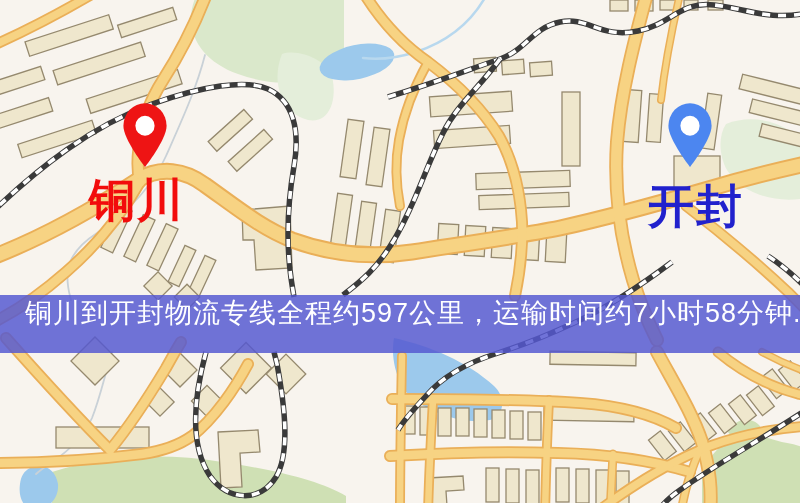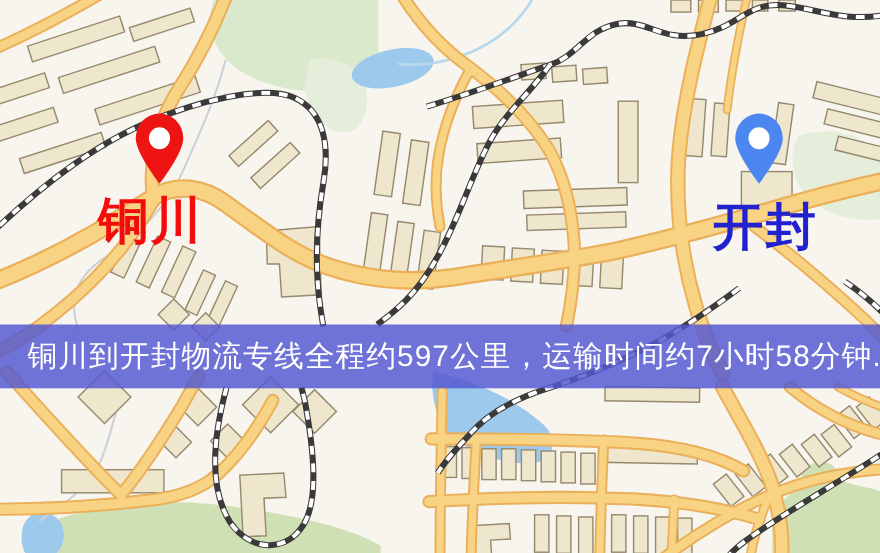--- a/index.html
+++ b/index.html
@@ -20,21 +20,21 @@
   .rc{fill:none;stroke:#eaaf58;stroke-linecap:round;stroke-linejoin:round;}
   .rf{fill:none;stroke:#f7d383;stroke-linecap:round;stroke-linejoin:round;}
   .rwc{fill:none;stroke:#3a3a3a;stroke-width:5.5;stroke-linecap:butt;}
   .rwd{fill:none;stroke:#ffffff;stroke-width:3.6;stroke-dasharray:8 8;}
   .pin-hole{fill:#ffffff;}
   .city-label{font-weight:700;font-size:46px;letter-spacing:2px;}
   
   .banner{
     position:absolute;left:0;top:295px;width:800px;height:58px;
     background:rgba(85,88,208,0.84);
-    display:flex;align-items:center;
+    display:flex;
     box-sizing:border-box;padding-left:25px;
   }
   .banner-text{
     color:#ffffff;font-size:27px;letter-spacing:1px;white-space:nowrap;
   }
 </style>
 </head>
 <body>
 
 <div class="stage">

